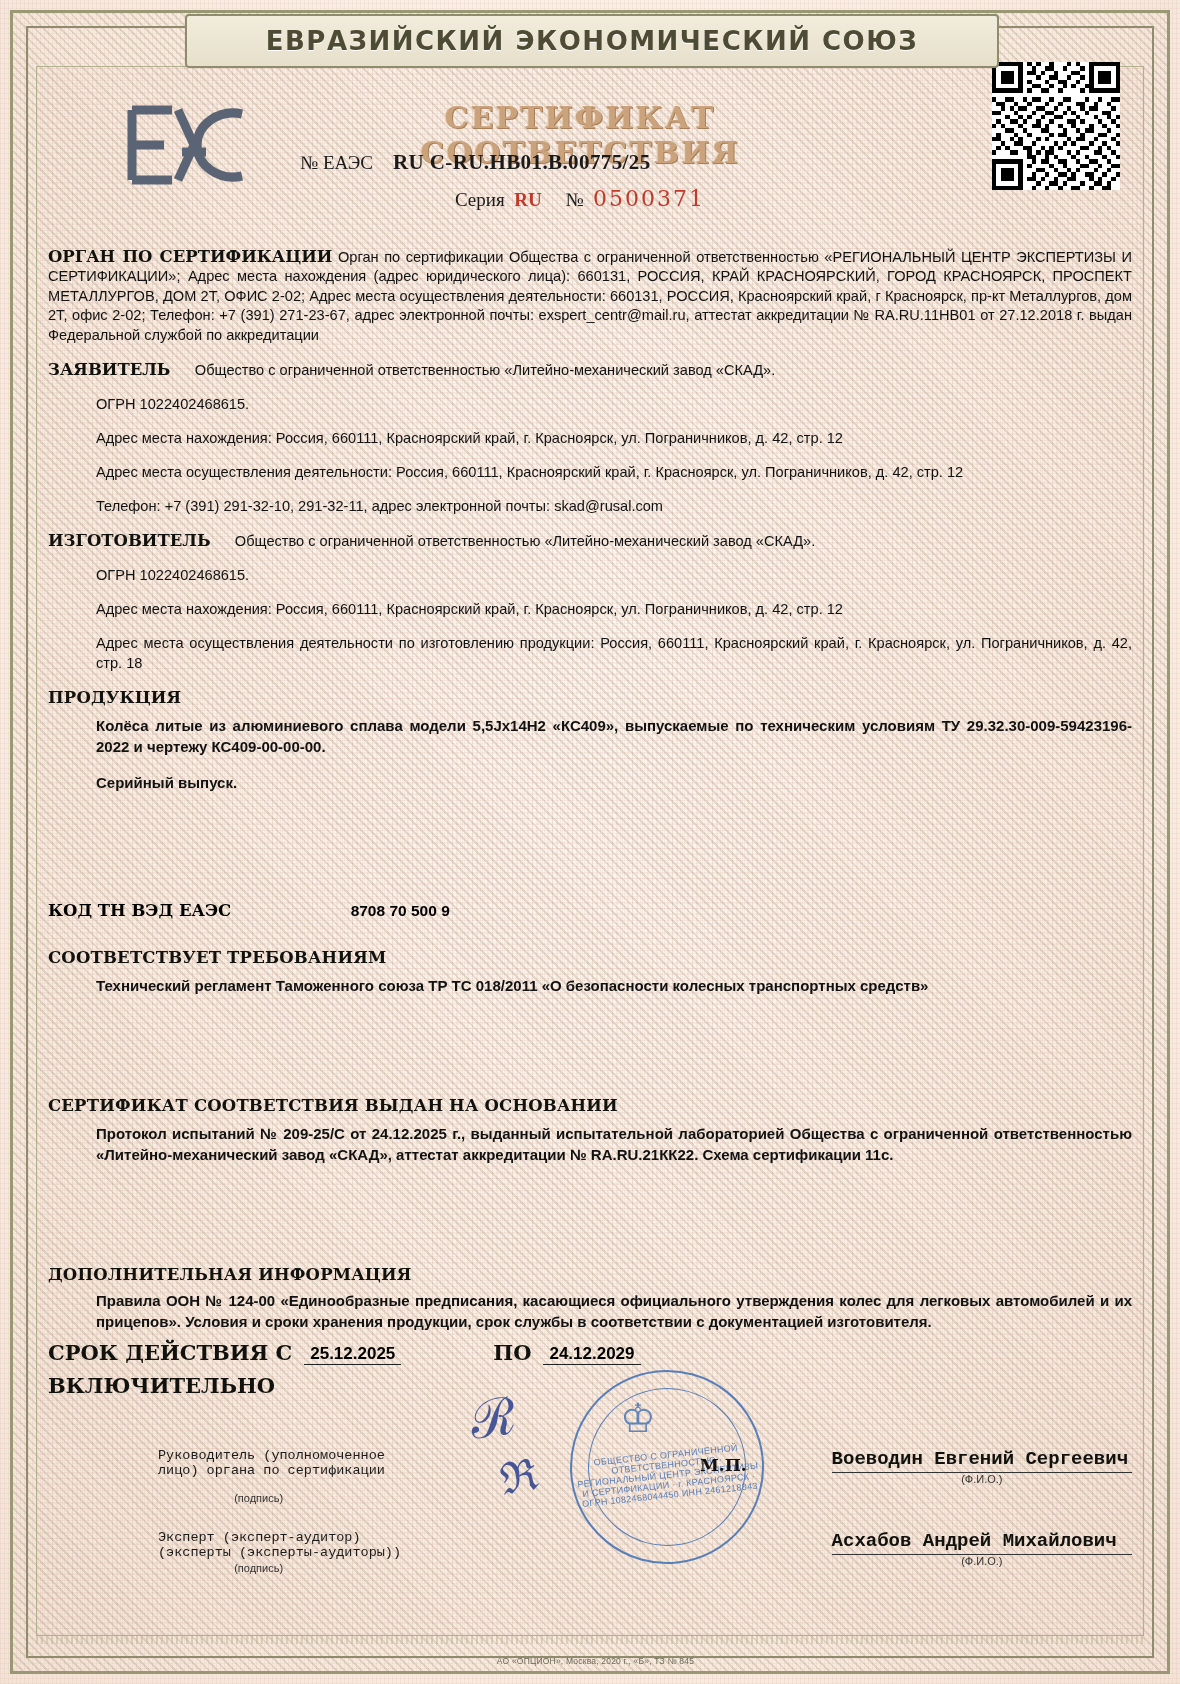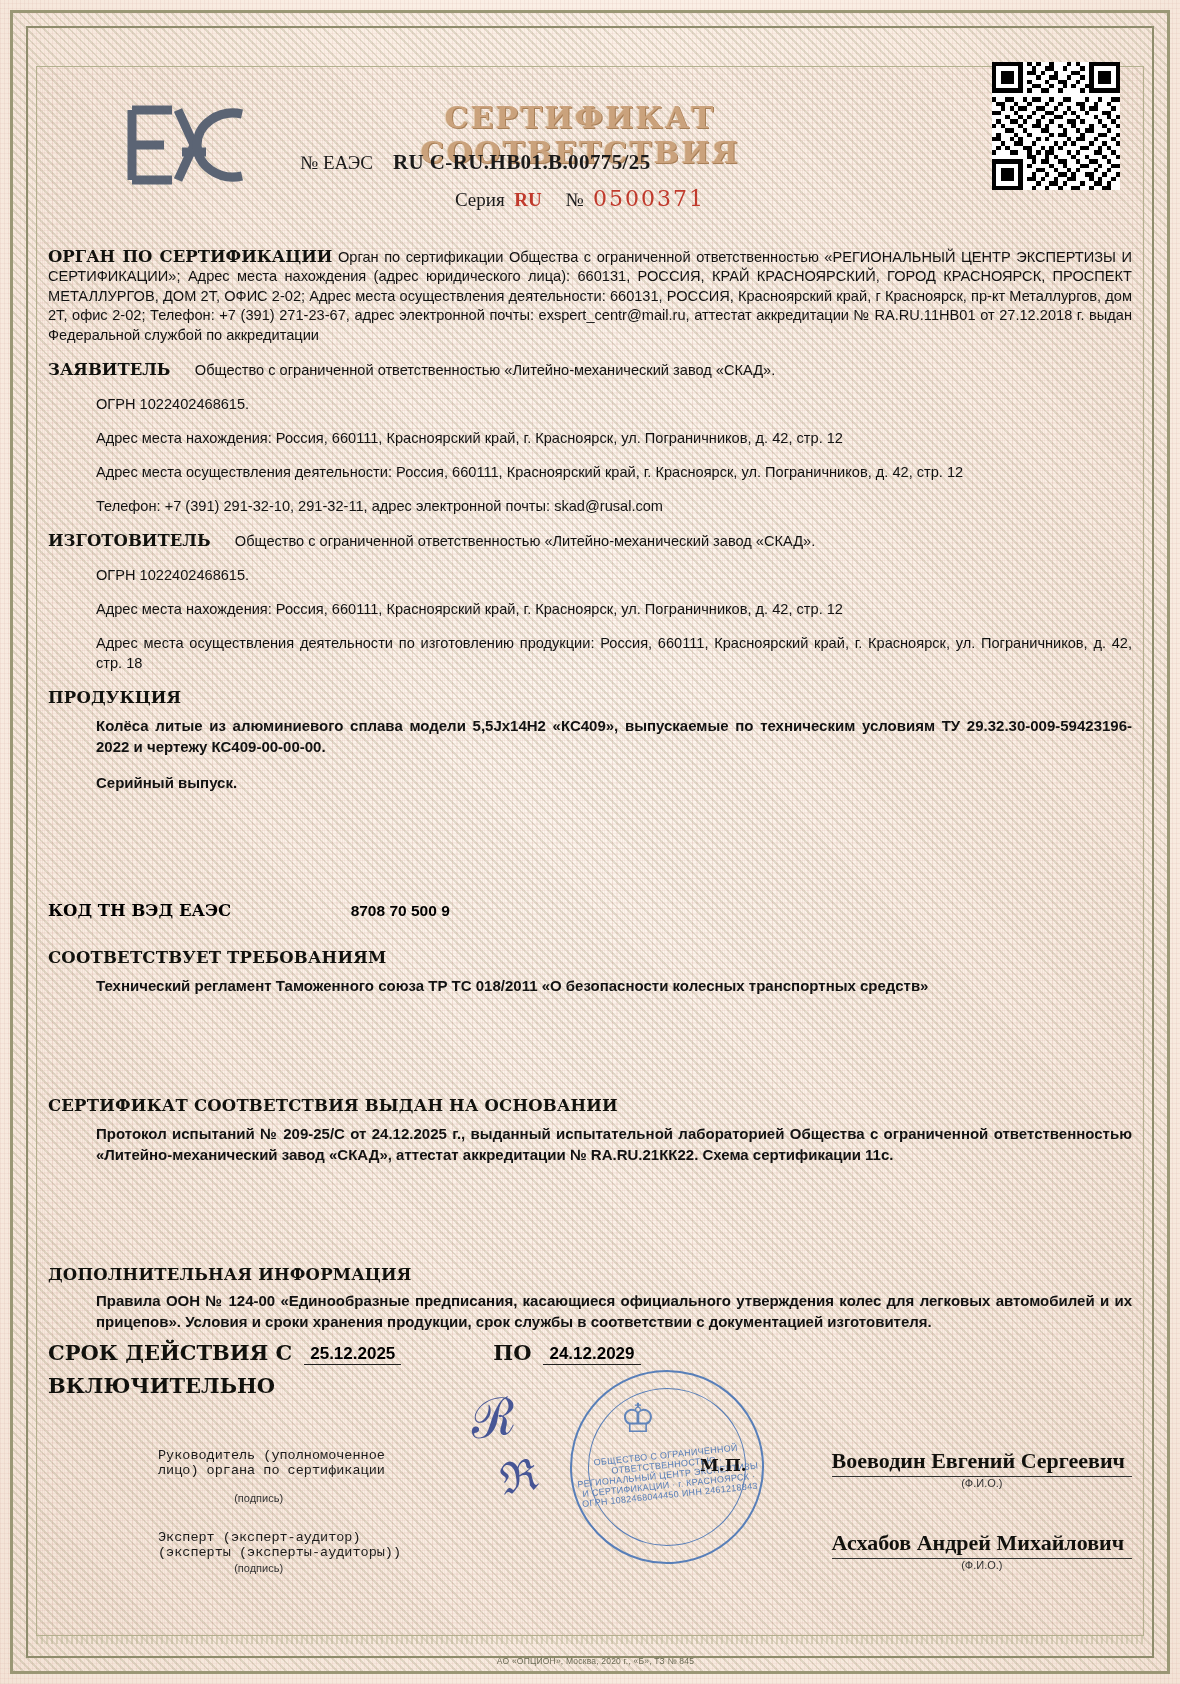--- a/index.html
+++ b/index.html
@@ -113,21 +113,21 @@
 
   .kod{font-family:"DejaVu Serif",serif;font-weight:bold;font-size:16.5px;}
   .kodval{font-weight:bold;font-size:15.5px;padding-left:115px;}
 
   
   .validity{position:absolute;left:48px;top:1340px;width:1084px;}
   .validity .lbl{font-family:"DejaVu Serif",serif;font-weight:bold;font-size:21px;color:#11110d;}
   .validity .date{font-weight:bold;font-size:17px;border-bottom:1px solid #222;padding:0 6px;}
   .sigrow{position:absolute;left:48px;width:1084px;font-size:13.5px;}
   .sig-left{font-family:Liberation Mono, monospace;font-size:13.5px;color:#1a1a1a;}
-  .sig-name{font-family:Liberation Serif, serif;font-weight:bold;font-size:22px;color:#11110d;}
+  .sig-name{font-family:Liberation Mono, monospace;font-weight:bold;font-size:19px;color:#11110d;}
   .fio{font-size:11px;color:#333;text-align:center;}
   .sig-underline{border-bottom:1px solid #333;}
 
   .stamp{
     position:absolute;left:570px;top:1370px;width:190px;height:190px;
     border-radius:50%;
     border:2px solid #3f6fb5;
     color:#3f6fb5;
     opacity:0.85;
     transform:rotate(-6deg);
@@ -162,20 +162,23 @@
   }
 </style>
 </head>
 <body>
 
 <div class="page">
   <div class="frame-outer"></div>
   <div class="frame-mid"></div>
   <div class="frame-inner"></div>
 
+  <div class="banner">
+    <span>ЕВРАЗИЙСКИЙ ЭКОНОМИЧЕСКИЙ СОЮЗ</span>
+  </div>
 
   <div class="eac">
     <svg width="130" height="90" viewBox="0 0 130 90">
       <g fill="none" stroke="#5b6474" stroke-width="9">
         <path d="M12 10 H52 M12 45 H44 M12 80 H52 M12 10 V80"></path>
         <path d="M62 10 L78 45 L62 80 M66 52 H90" transform="translate(-4,0)"></path>
         <path d="M122 14 A36 32 0 1 0 122 76"></path>
       </g>
     </svg>
   </div>

